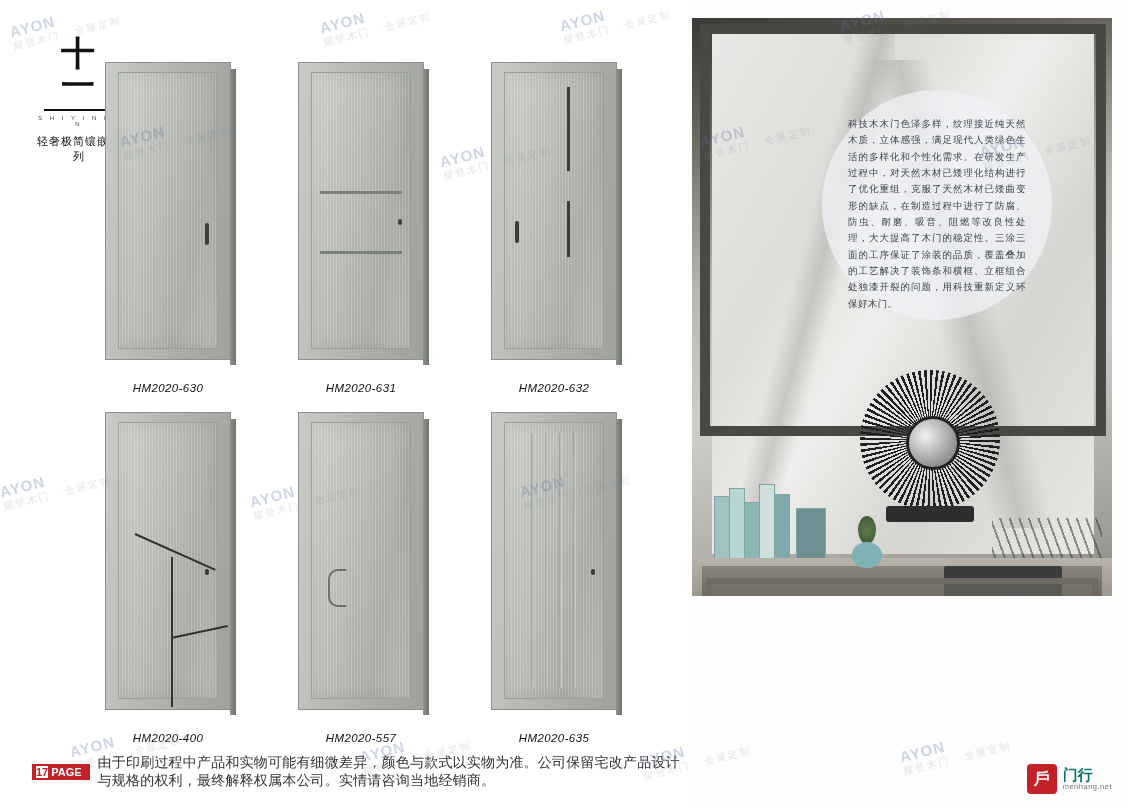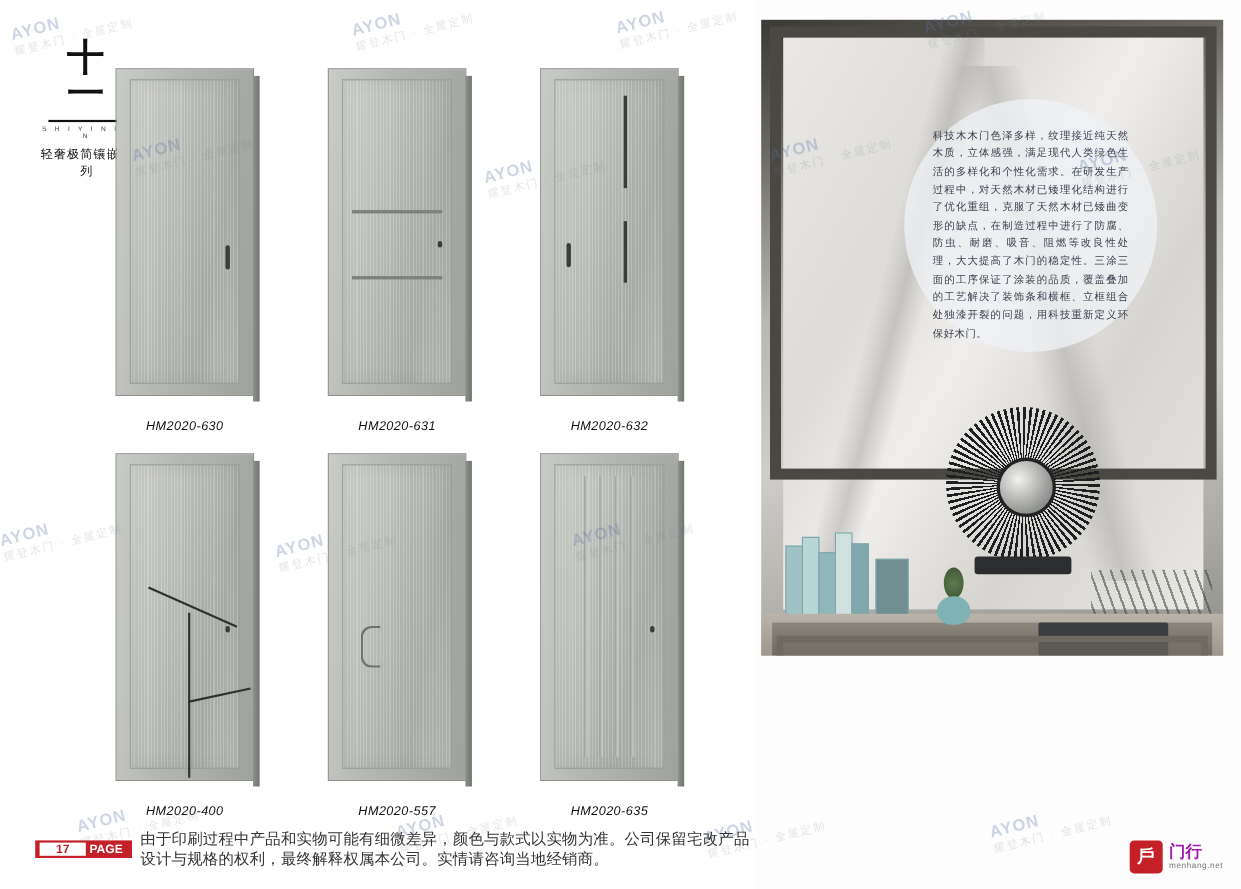--- a/index.html
+++ b/index.html
@@ -144,31 +144,31 @@
   }
   .wm b{color:rgba(90,115,165,.30);}
   .wm small{display:block;font-size:10px;font-weight:normal;letter-spacing:2px;}
 
   
   .footer{position:absolute;left:32px;bottom:18px;width:660px;display:flex;align-items:center;gap:8px;}
   .pagebox{
     background:#c32028;color:#fff;font-size:11px;padding:2px 8px 2px 4px;
     display:flex;align-items:center;gap:3px;font-weight:bold;
   }
-  .pagebox .num{background:#fff;color:#c32028;padding:0 15px;}
+  .pagebox .num{background:#fff;color:#c32028;padding:0 0;}
   .foot-text{font-size:14px;color:#333;letter-spacing:.2px;}
 
   .logo-br{position:absolute;right:16px;bottom:14px;display:flex;align-items:center;gap:6px;}
   .logo-sq{
     width:30px;height:30px;background:#c32028;color:#fff;border-radius:4px;
     font-size:16px;font-weight:bold;display:flex;align-items:center;justify-content:center;
     font-family:"DejaVu Sans",sans-serif;
   }
   .logo-txt{line-height:1.1;}
-  .logo-txt .cn{font-size:15px;color:#a21caf;font-weight:bold;}
+  .logo-txt .cn{font-size:15px;color:#0f766e;font-weight:bold;}
   .logo-txt .en{font-size:7.5px;color:#777;letter-spacing:.5px;}
 </style>
 </head>
 <body>
 
 <div class="page">
 
   <div class="left">
 
     <div class="brand">

